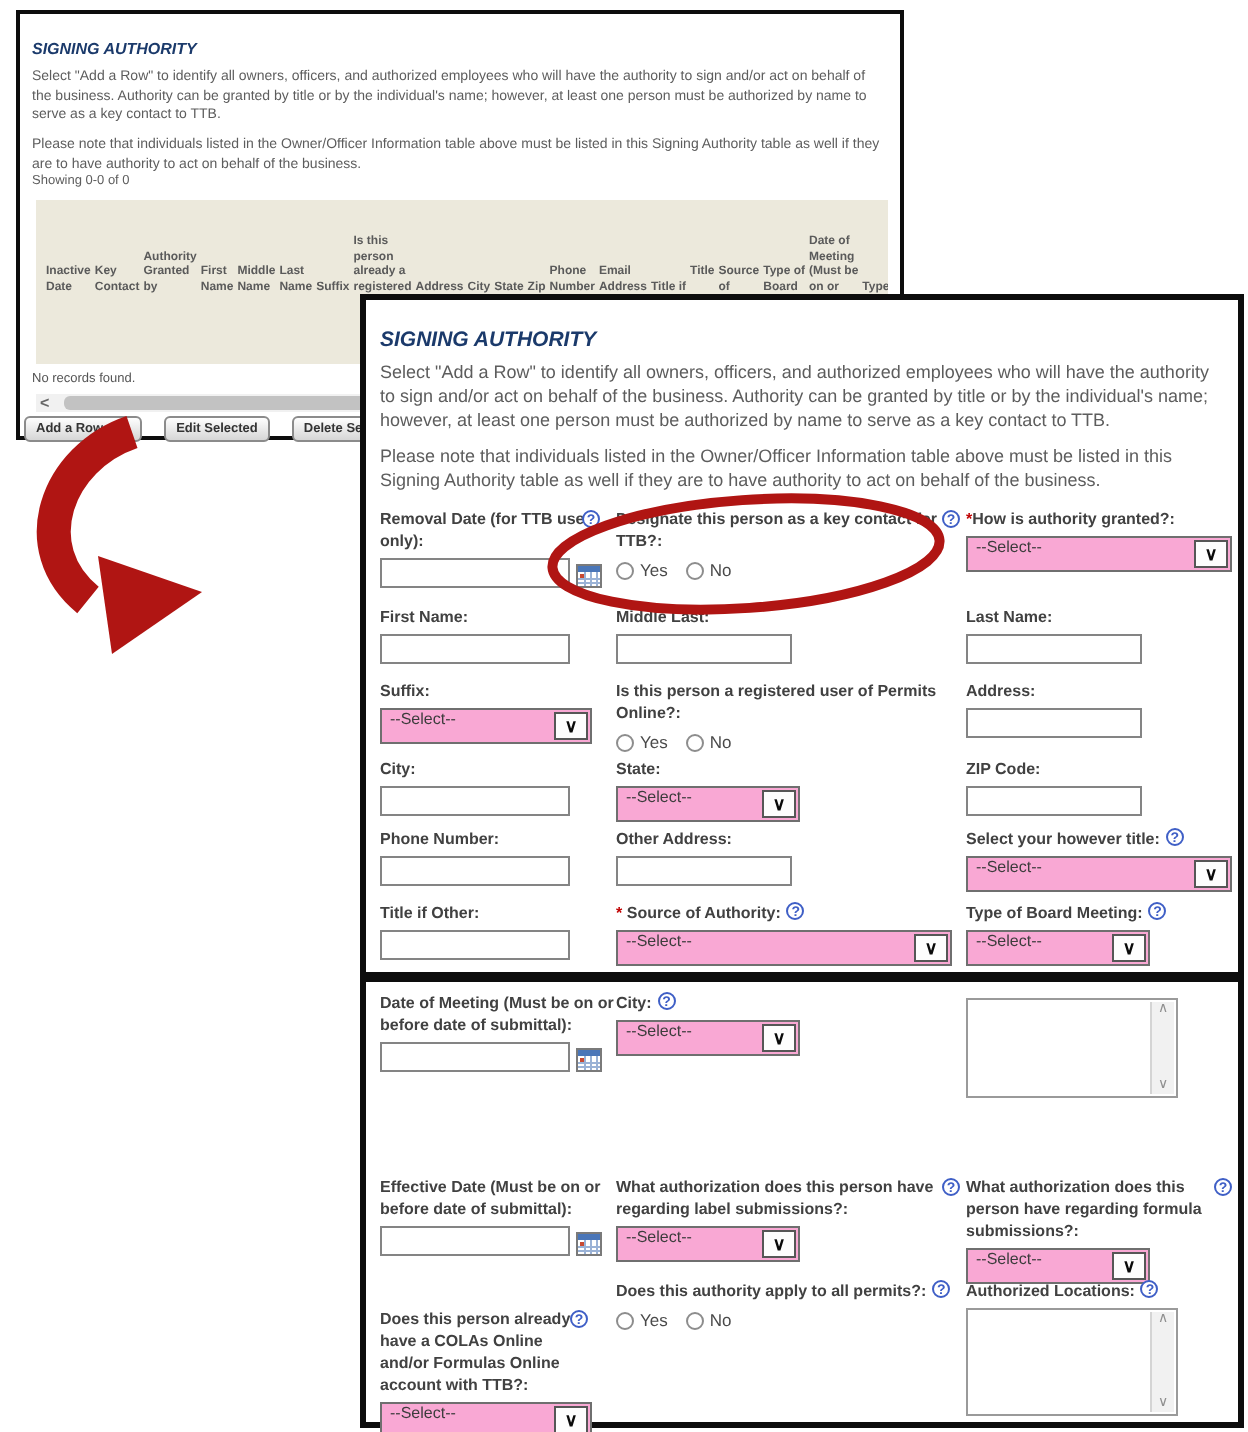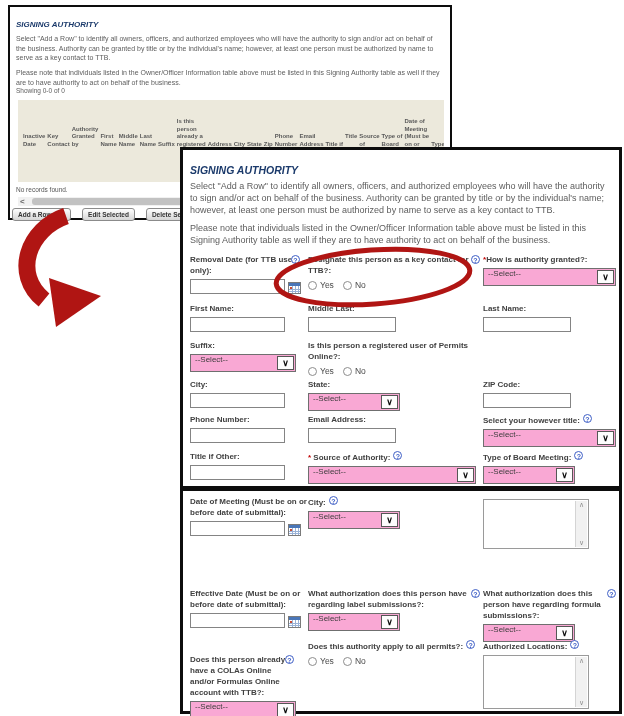--- a/index.html
+++ b/index.html
@@ -183,20 +183,24 @@
     <div class="cell" style="left:125px;top:190px;width:178px">
       <div class="lbl"><span class="t">Is this person a registered user of Permits
 Online?:</span></div>
       <div class="radrow">
         <span class="radio"></span>
           <span class="rl">Yes</span>
         <span class="radio"></span>
           <span class="rl">No</span>
       </div>
     </div>
+    <div class="cell" style="left:300px;top:190px;width:112px">
+      <div class="lbl"><span class="t">Address:</span></div>
+      <input class="tin" style="width: 88px;" readonly="">
+    </div>
 
     <div class="cell" style="left:7px;top:229px;width:112px">
       <div class="lbl"><span class="t">City:</span></div>
       <input class="tin" readonly="" style="">
     </div>
     <div class="cell" style="left:125px;top:229px;width:112px">
       <div class="lbl"><span class="t">State:</span></div>
       <div class="sel" style="width:92px">
           <span class="sv">--Select--</span>
           <span class="sa">∨</span>
@@ -205,21 +209,21 @@
     <div class="cell" style="left:300px;top:229px;width:112px">
       <div class="lbl"><span class="t">ZIP Code:</span></div>
       <input class="tin" style="width: 88px;" readonly="">
     </div>
 
     <div class="cell" style="left:7px;top:264px;width:112px">
       <div class="lbl"><span class="t">Phone Number:</span></div>
       <input class="tin" readonly="" style="">
     </div>
     <div class="cell" style="left:125px;top:264px;width:112px">
-      <div class="lbl"><span class="t">Email Address:</span></div>
+      <div class="lbl"><span class="t">Other Address:</span></div>
       <input class="tin" style="width: 88px;" readonly="">
     </div>
     <div class="cell" style="left:300px;top:264px;width:134px">
       <div class="lbl"><span class="t">Select your however title:</span><span class="hlp">?</span></div>
       <div class="sel" style="width:133px">
           <span class="sv">--Select--</span>
           <span class="sa">∨</span>
         </div>
     </div>
 

